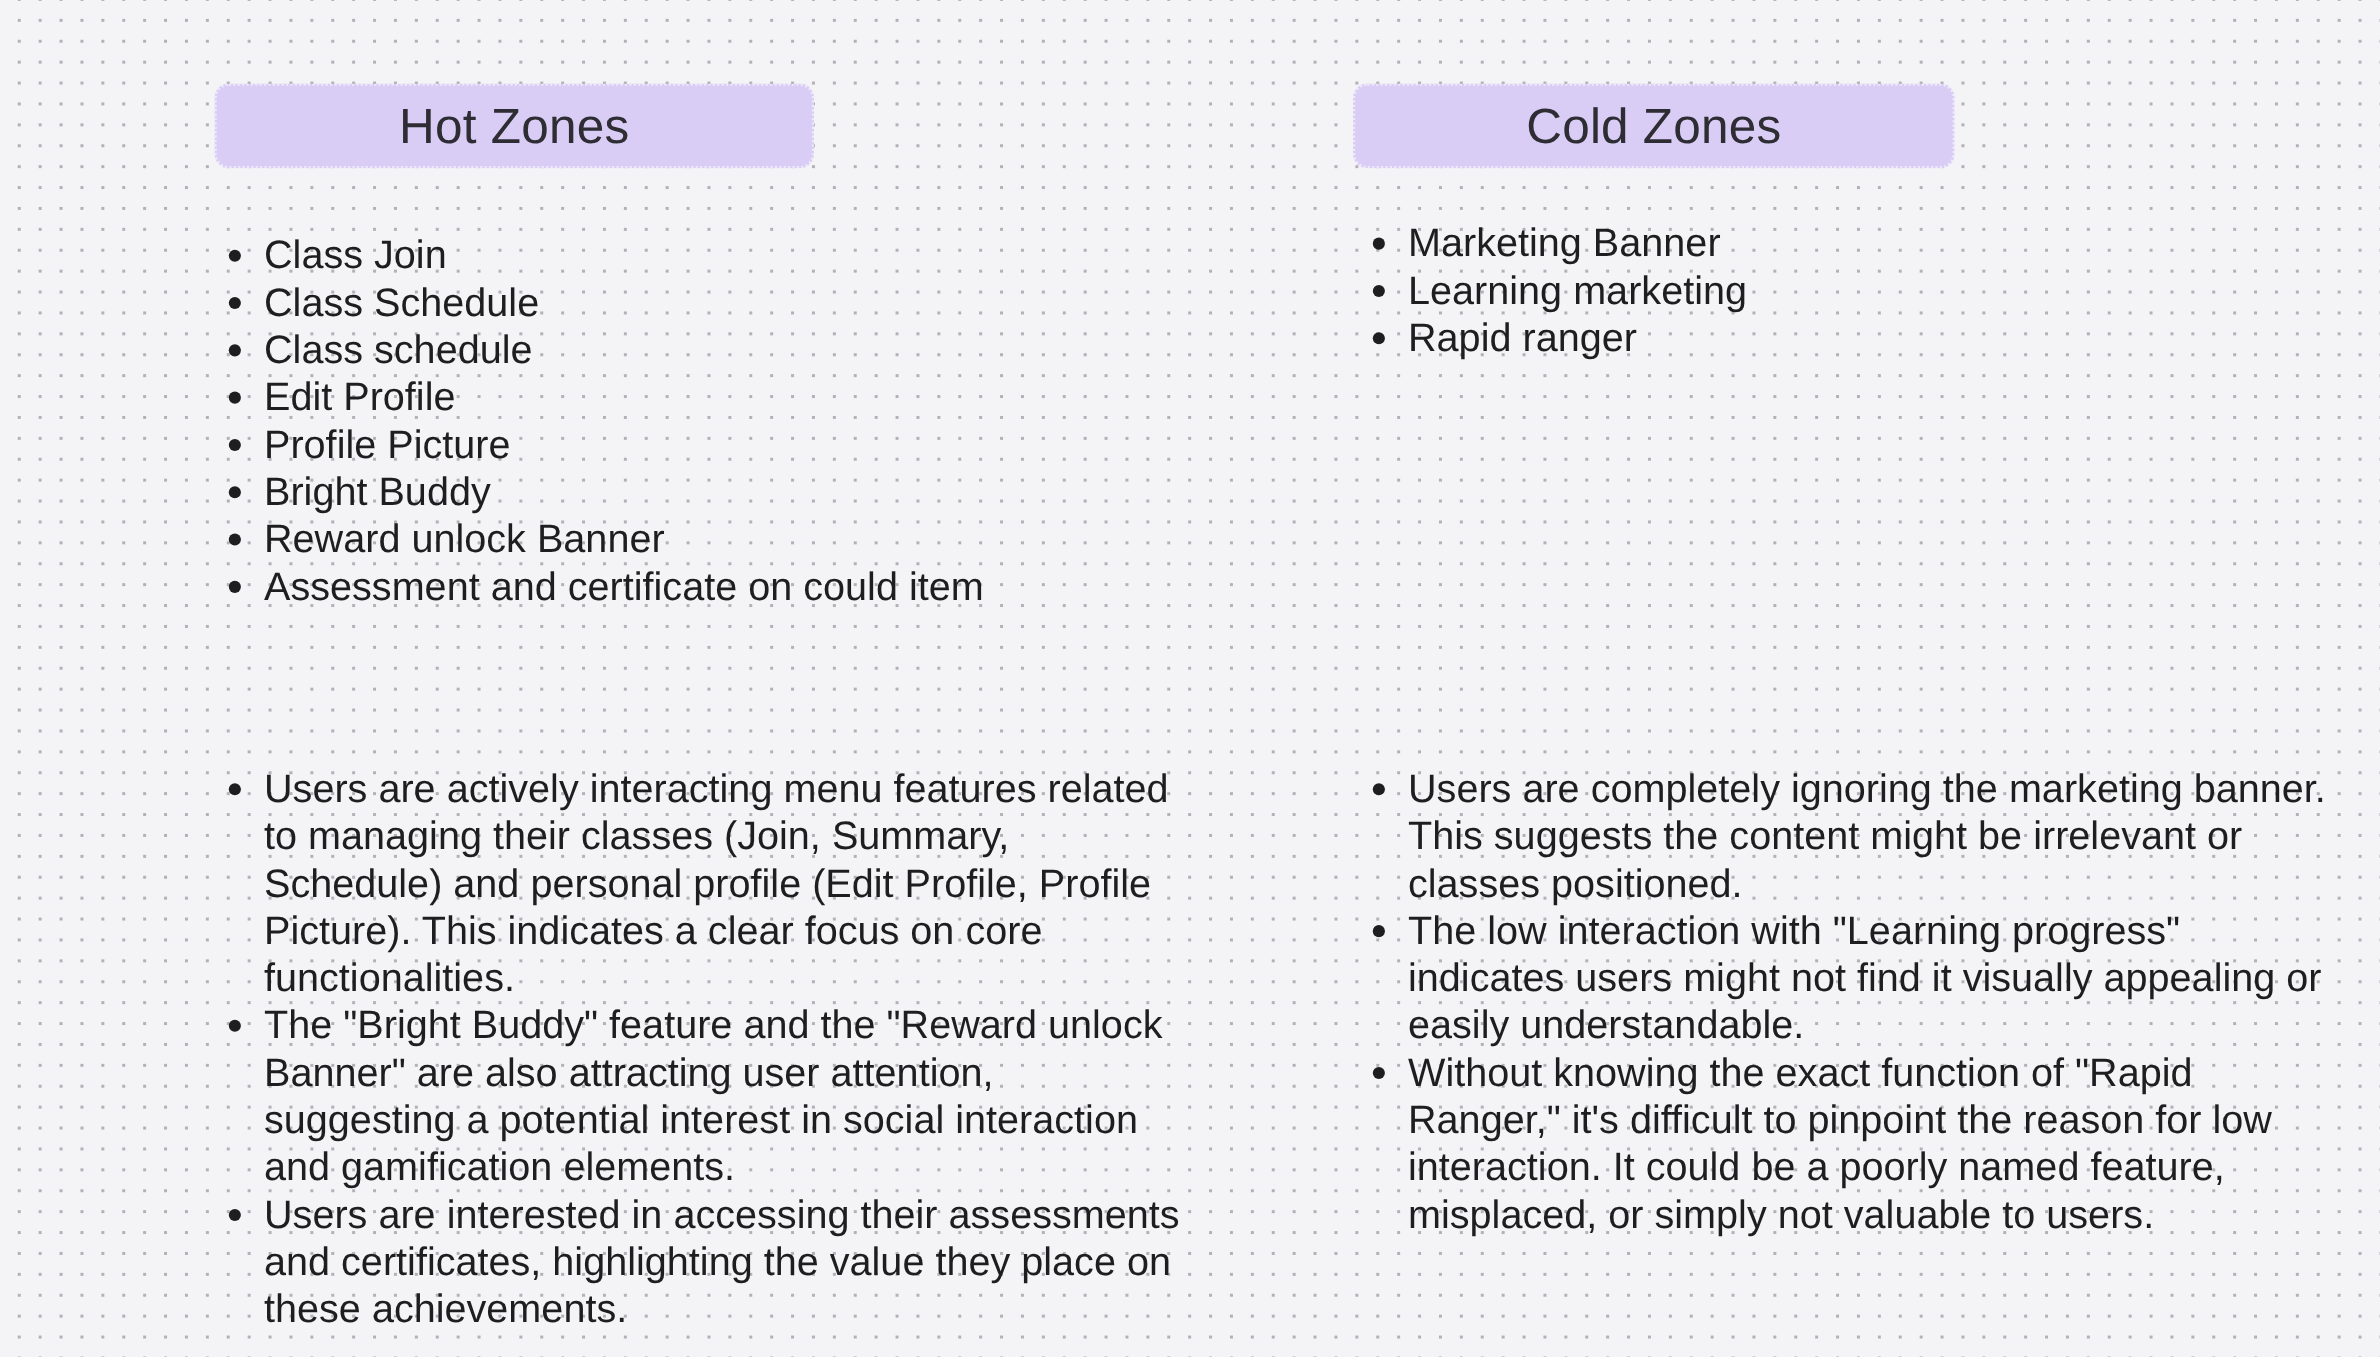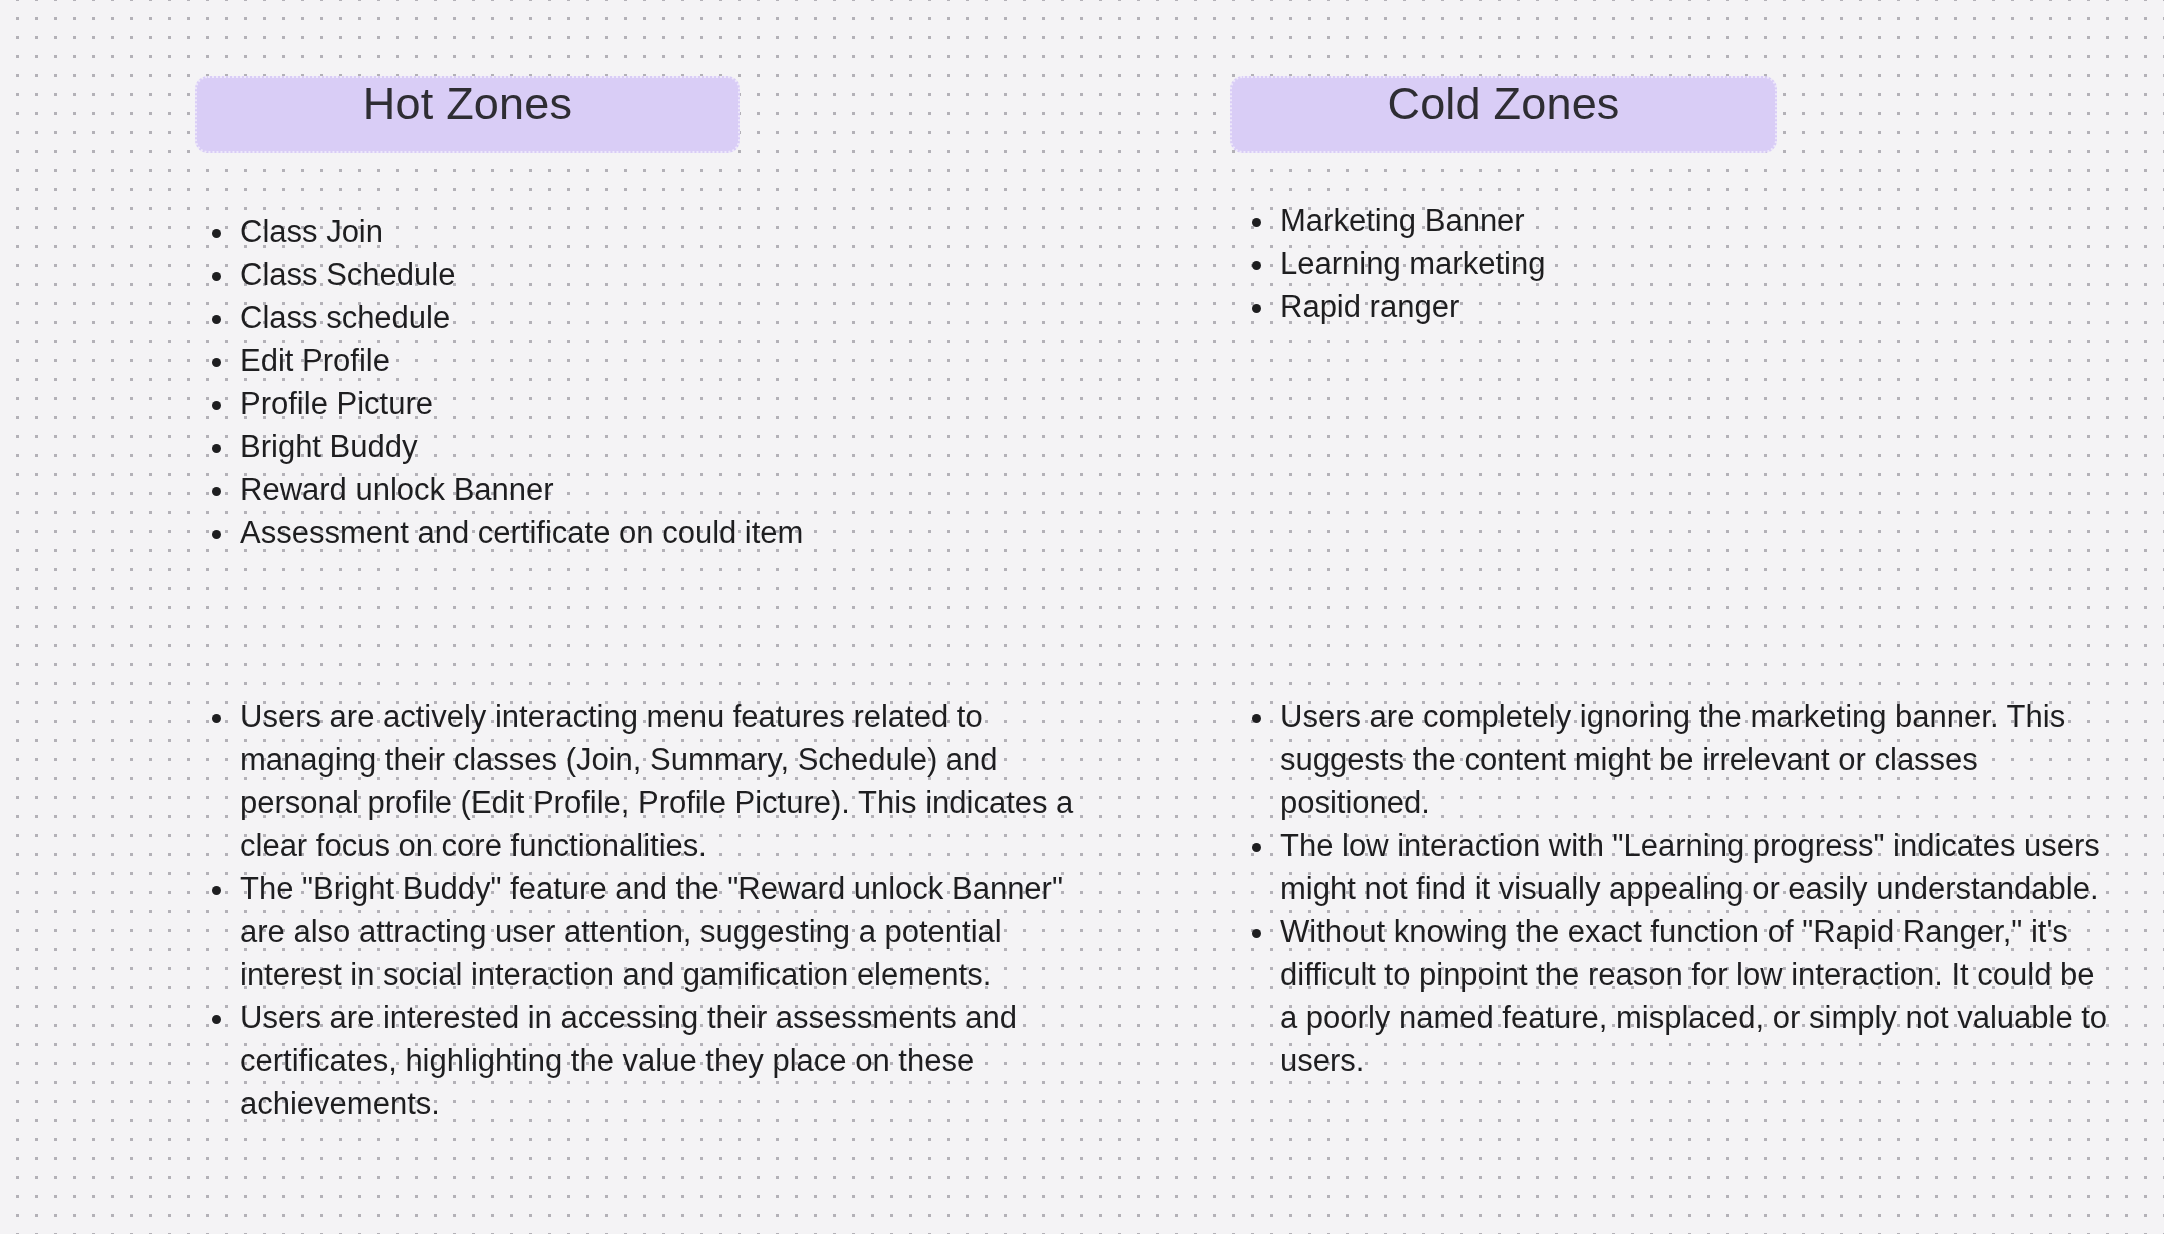--- a/index.html
+++ b/index.html
@@ -24,39 +24,39 @@
     background-position: 8px 9px;
   }
   .zone-badge {
     position: absolute;
     height: 77px;
     border-radius: 13px;
     background: var(--accent, #d9cdf6);
     border: 2px dotted rgba(255, 255, 255, 0.55);
     box-sizing: border-box;
     display: flex;
-    align-items: flex-start;
+    align-items: center;
     justify-content: center;
   }
   .zone-badge .zone-title {
     font-size: 45px;
     font-weight: 400;
     letter-spacing: 0.2px;
     color: var(--title-text, #2e2d33);
     white-space: nowrap;
   }
   .badge-hot  { left: 195px;  top: 76px; width: 545px; }
   .badge-cold { left: 1230px; top: 76px; width: 547px; }
 
   ul.board-list {
     position: absolute;
     margin: 0;
     padding: 0 0 0 32px;
     list-style: disc outside;
-    font-size: 31px;
+    font-size: 36px;
     line-height: 43px;
     color: var(--text, #1e1e20);
   }
   ul.board-list li { padding-left: 3px; }
   ul.board-list li::marker { color: var(--text, #1e1e20); }
 
   .list-hot      { left: 205px;  top: 210px; width: 700px; }
   .list-cold     { left: 1245px; top: 199px; width: 700px; }
   .insights-hot  { left: 205px;  top: 695px; width: 840px; }
   .insights-cold { left: 1245px; top: 695px; width: 840px; }

